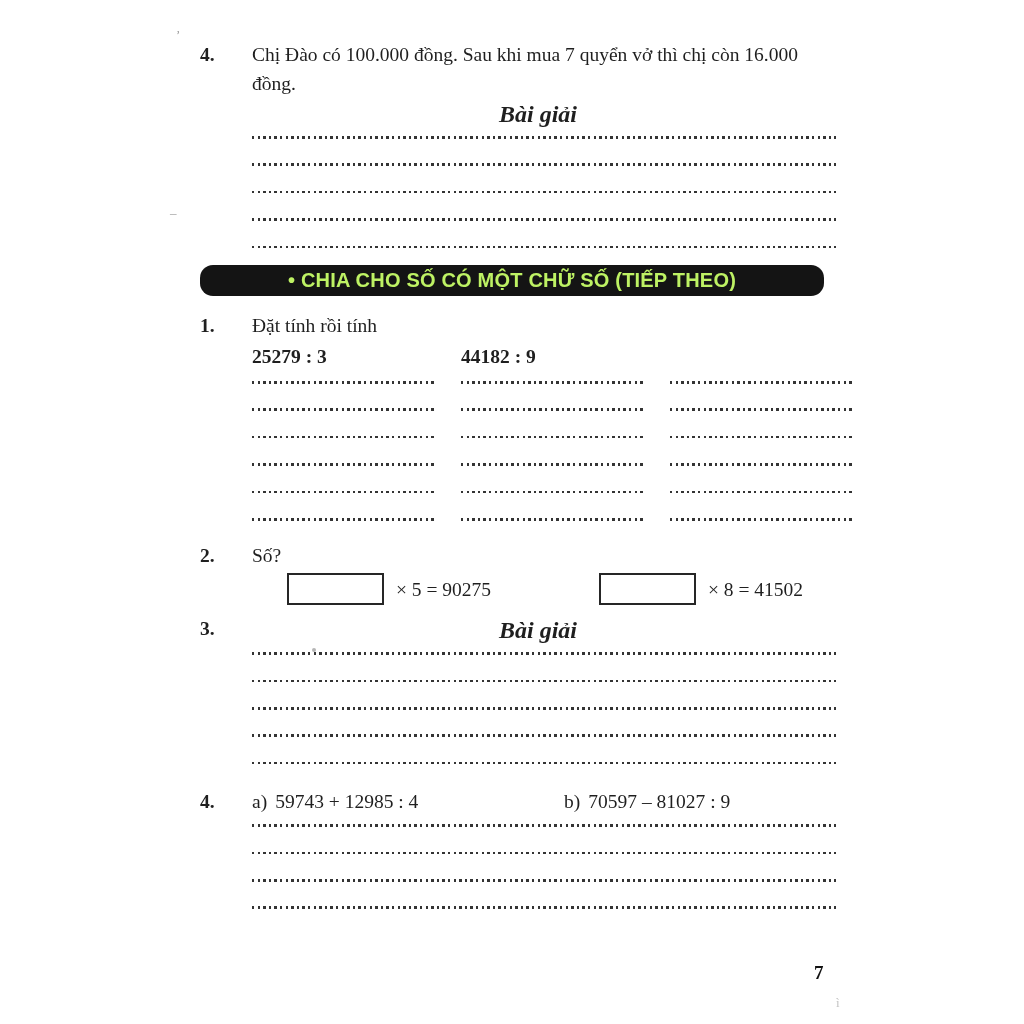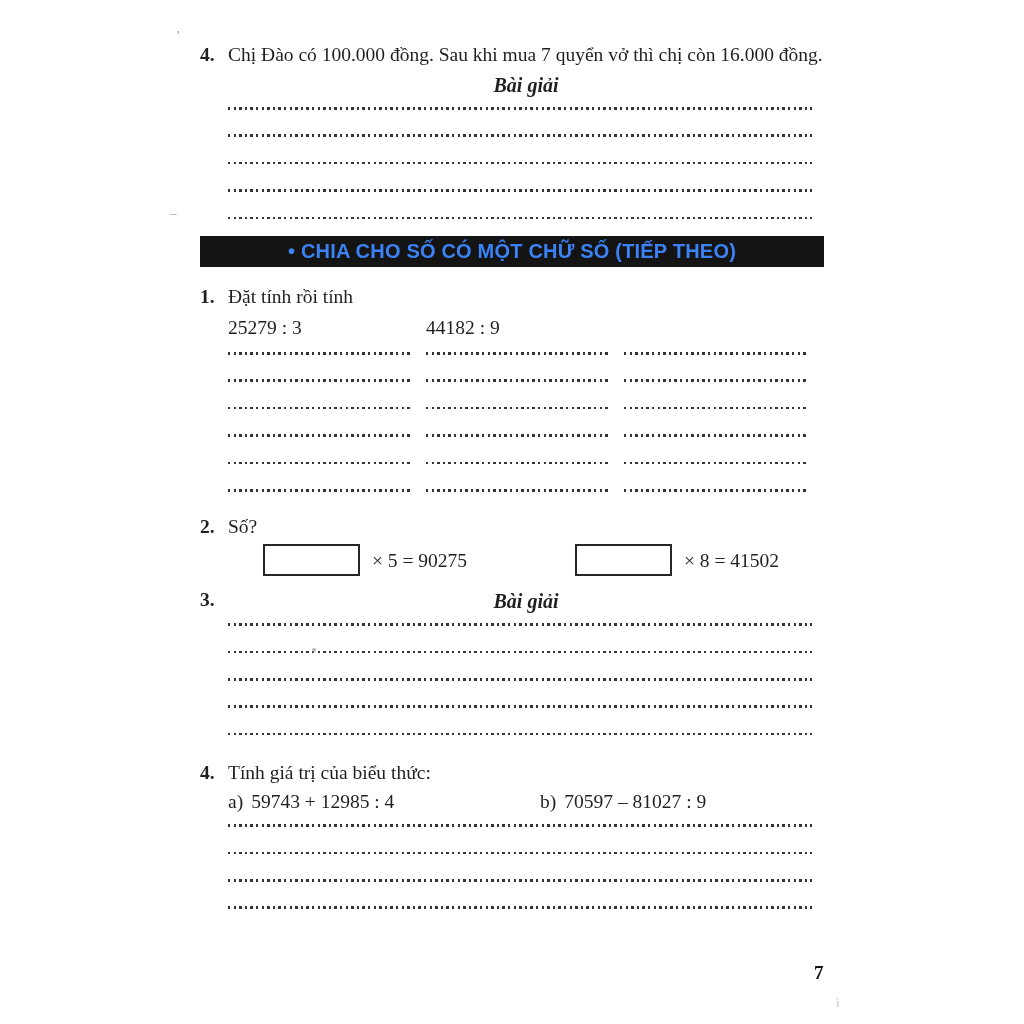--- a/index.html
+++ b/index.html
@@ -10,40 +10,40 @@
     color:#1f1f1f;
     -webkit-font-smoothing:antialiased;
   }
   .sheet{position:relative;width:1024px;height:1024px;background:#ffffff;}
   .content{
     position:absolute;left:200px;top:40px;width:624px;
     font-size:19.5px;line-height:29px;
   }
   .prow{display:flex;}
   .pnum{width:28px;flex:0 0 28px;font-weight:bold;}
-  .pbody{flex:1;min-width:0;}
+  .pbody{flex:1;min-width:0;margin-left:24px;}
   .sol-heading{
     text-align:center;font-weight:bold;font-style:italic;
-    font-size:20px;line-height:28px;margin-top:2px;
+    font-size:24px;line-height:28px;margin-top:2px;
   }
   .dotlines{margin-top:0;}
   .dotline{position:relative;height:27.4px;}
   .dotline::after{
     content:"";position:absolute;left:0;right:0;top:8px;height:2.6px;
     background:repeating-linear-gradient(90deg,#343434 0 2.4px,transparent 2.4px 5.6px);
   }
   .dotlines-full{width:584px;}
   .banner{
-    margin-top:0;height:31px;background:#141414;color:#3b82f6;
+    margin-top:0;height:31px;background:#141414;color:#bef264;
     font-family:"Liberation Sans", sans-serif;font-weight:bold;
-    font-size:20px;line-height:31px;text-align:center;letter-spacing:.2px;
+    font-size:20px;line-height:31px;text-align:center;letter-spacing:.2px;border-radius:13px;
   }
   .ex-title-row{display:flex;margin-top:15px;}
   .grid3{
-    display:grid;grid-template-columns:182px 182px 182px;column-gap:16px;
+    display:grid;grid-template-columns:182px 182px 182px;column-gap:27px;font-weight:bold;
   }
   .probs-row{margin-top:2px;line-height:29px;}
   .work-grid{margin-top:2px;}
   .eq-row{display:flex;align-items:center;height:34px;margin-top:2px;padding-left:35px;}
   .eq-group{display:flex;align-items:center;width:312px;flex:0 0 312px;}
   .answer-box{
     width:93px;height:28px;border:2px solid #262626;background:#ffffff;
     margin-right:12px;flex:0 0 93px;
   }
   .eq-text{white-space:nowrap;}
@@ -154,21 +154,20 @@
             <div class="dotline"></div>
             <div class="dotline"></div>
             <div class="dotline"></div>
           </div>
       </div>
     </div>
 
     <div class="prow mt6">
       <span class="pnum">4.</span>
       <div class="pbody">
-        <div>Tính giá trị của biểu thức:</div>
         <div class="parts-row">
           <div class="part">
             <span class="plabel">a)</span><span>59743 + 12985 : 4</span>
           </div>
           <div class="part">
             <span class="plabel">b)</span><span>70597 – 81027 : 9</span>
           </div>
         </div>
         <div class="dotlines dotlines-full">
             <div class="dotline"></div>

